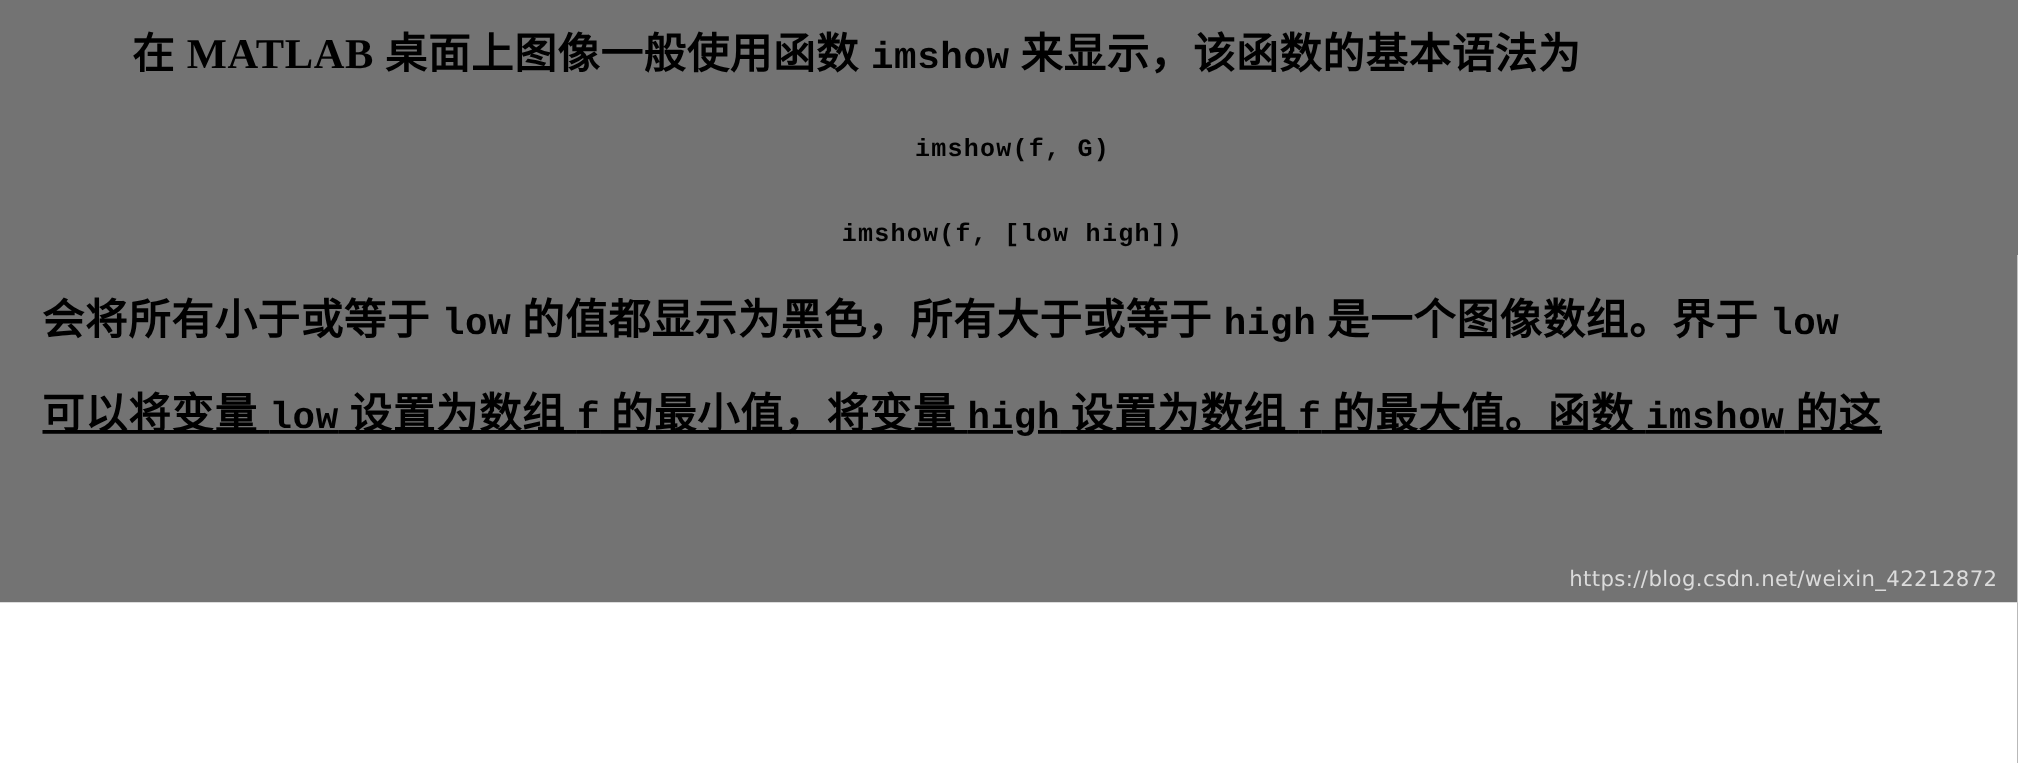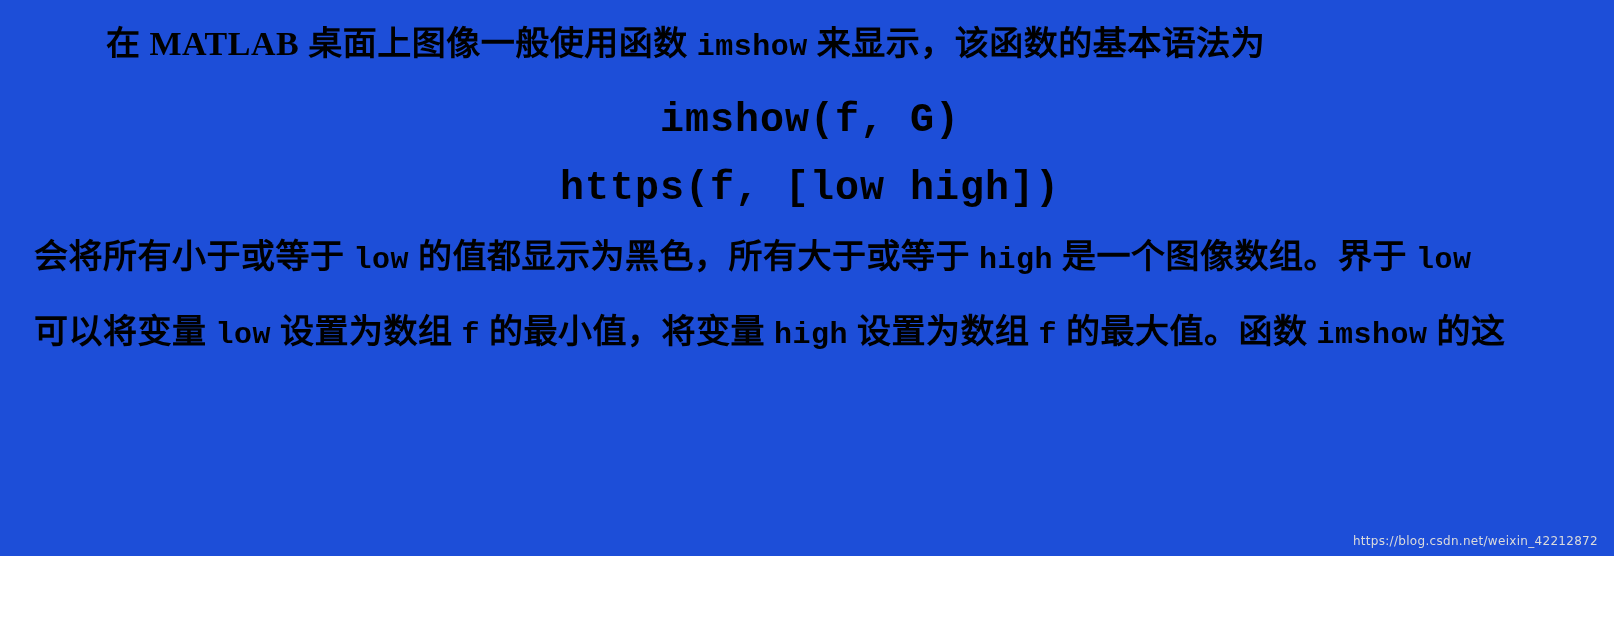--- a/index.html
+++ b/index.html
@@ -1,21 +1,21 @@
 <!DOCTYPE html>
 <html lang="zh-CN"><head>
 <meta charset="utf-8">
 <style>
   html, body { margin: 0; padding: 0; background: #ffffff; }
   .page {
     position: relative;
     width: 1614px;
-    height: 556px;
+    height: 482px;
     box-sizing: border-box;
-    background: #1d4ed8;
+    background: #737373;
     color: #000000;
     overflow: hidden;
     padding: 16px 28px 0 34px;
     font-family: "Liberation Serif", "DejaVu Serif", serif;
   }
   .para { margin: 0; }
   .line {
     line-height: 56px;
     font-size: 34px;
     font-weight: 600;
@@ -24,55 +24,55 @@
   }
   .indent .line { text-indent: 72px; }
   .code {
     font-family: "Liberation Mono", "DejaVu Sans Mono", monospace;
     font-weight: 700;
     font-size: 30px;
   }
   .codeline {
     font-family: "Liberation Mono", "DejaVu Sans Mono", monospace;
     font-weight: 700;
-    font-size: 40px;
+    font-size: 20px;
     line-height: 48px;
     text-align: center;
     white-space: pre;
     letter-spacing: 1px;
   }
   #code1 { margin-top: 22px; }
   #p2    { margin-top: 22px; }
   #code2 { margin-top: 20px; }
   #p3    { margin-top: 16px; }
   #code3 { margin-top: 14px; }
-  #p4    { margin-top: 16px; }
+  #p4    { margin-top: 16px; text-decoration: underline; }
   .watermark {
     position: absolute;
     right: 16px;
     bottom: 8px;
     font-family: "DejaVu Sans", "Liberation Sans", sans-serif;
-    font-size: 12px;
+    font-size: 17px;
     letter-spacing: 0.3px;
     color: #dbdbdb;
   }
 </style>
 </head>
 <body>
 
 <div class="page">
 
   <div class="para indent" id="p1">
     <div class="line"><span>在 MATLAB 桌面上图像一般使用函数 </span><span class="code">imshow</span><span> 来显示，该函数的基本语法为</span></div>
   </div>
 
   <div class="codeline" id="code1">imshow(f, G)</div>
 
 
-  <div class="codeline" id="code2">https(f, [low high])</div>
+  <div class="codeline" id="code2">imshow(f, [low high])</div>
 
   <div class="para" id="p3">
     <div class="line"><span>会将所有小于或等于 </span><span class="code">low</span><span> 的值都显示为黑色，所有大于或等于 </span><span class="code">high</span><span> 是一个图像数组。界于 </span><span class="code">low</span></div>
   </div>
 
 
   <div class="para" id="p4">
     <div class="line"><span>可以将变量 </span><span class="code">low</span><span> 设置为数组 </span><span class="code">f</span><span> 的最小值，将变量 </span><span class="code">high</span><span> 设置为数组 </span><span class="code">f</span><span> 的最大值。函数 </span><span class="code">imshow</span><span> 的这</span></div>
   </div>
 

